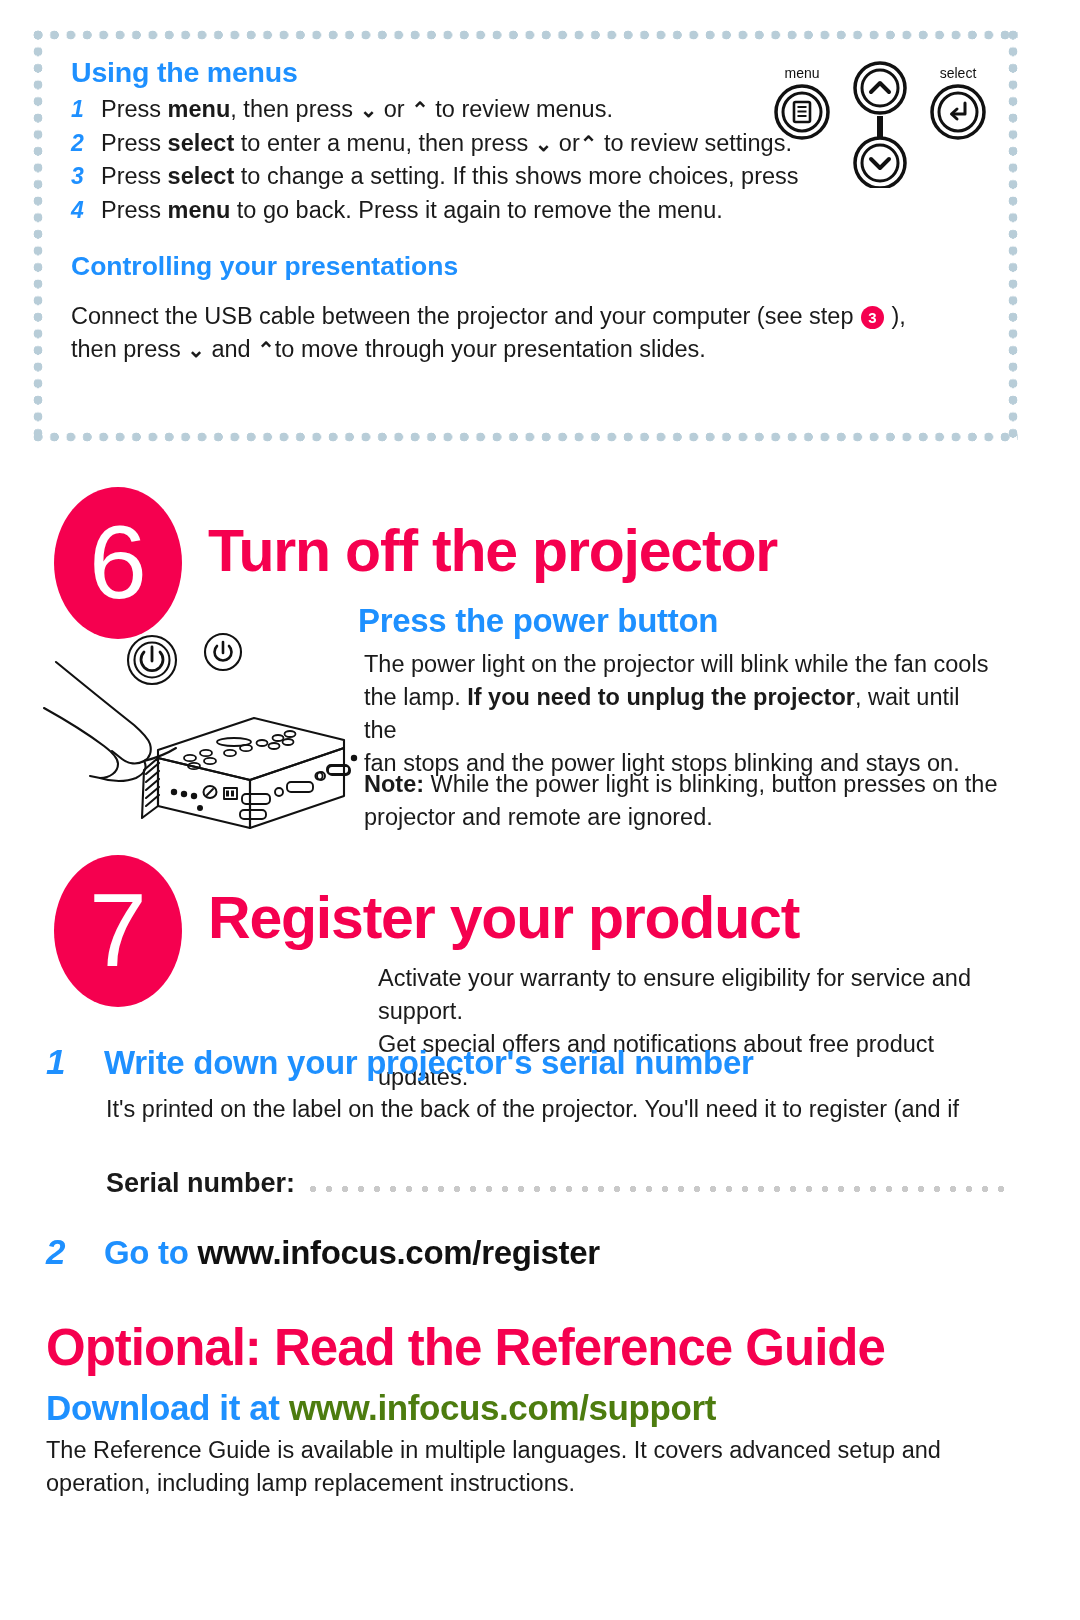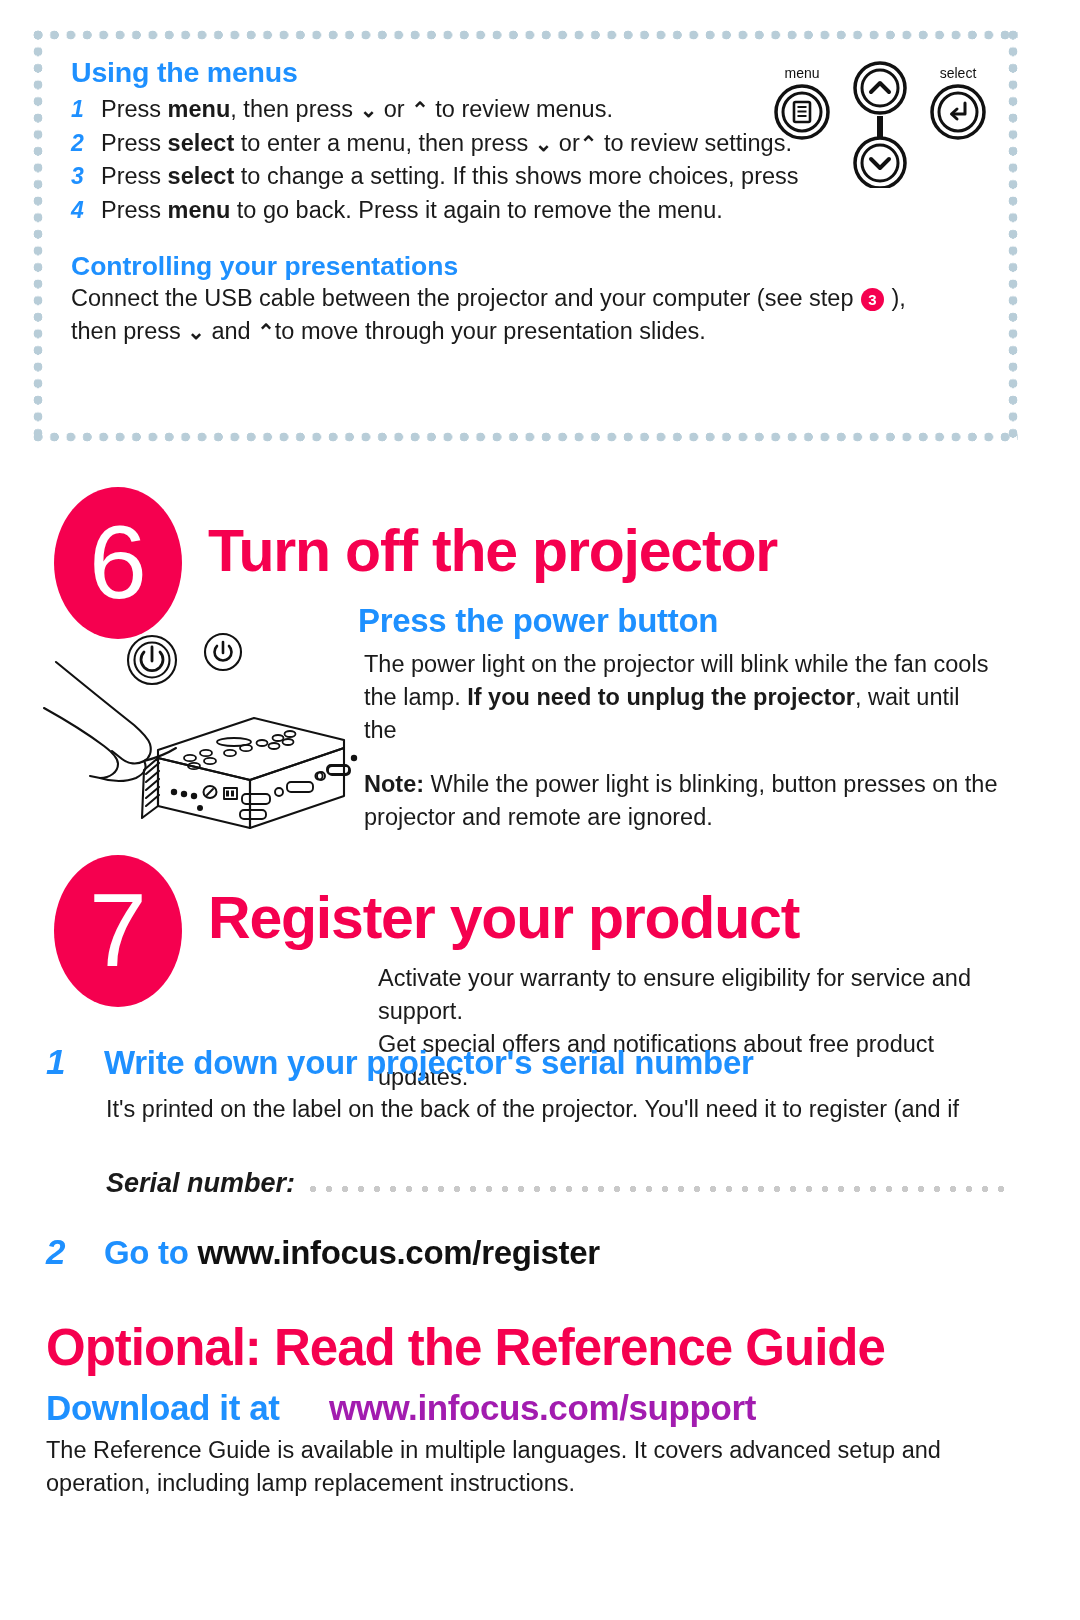--- a/index.html
+++ b/index.html
@@ -85,21 +85,21 @@
     font-size: 23.5px;
     line-height: 33px;
     margin-top: 19px;
   }
 
   .ctrl-head {
     color: #1e90ff;
     font-size: 26.5px;
     font-weight: bold;
     margin-top: 24px;
-    margin-bottom: 0;
+    margin-bottom: 18px;
   }
   .ctrl-body { font-size: 23.5px; line-height: 33px; }
 
   
   .inline-badge {
     display: inline-block;
     width: 23px; height: 23px;
     border-radius: 50%;
     background: #f5004f;
     color: #fff;
@@ -188,21 +188,20 @@
     letter-spacing: -0.3px;
     white-space: nowrap;
   }
   .reg-head .blk { color: #111; }
 
   .serial-row {
     position: absolute;
     display: flex;
     align-items: flex-end;
     width: 900px;
-    font-style: italic;
   }
   .serial-label {
     font-size: 27px;
     font-weight: bold;
     white-space: nowrap;
     padding-right: 14px;
   }
   .serial-line {
     flex: 1;
     height: 10px;
@@ -222,21 +221,21 @@
     white-space: nowrap;
   }
   .download-line {
     position: absolute;
     font-size: 35px;
     font-weight: bold;
     color: #1e90ff;
     letter-spacing: -0.4px;
     white-space: nowrap;
   }
-  .download-line .blk { color: #a21caf; margin-left: 40px; }
+  .download-line .blk { color: #4d7c0f; }
 </style>
 </head>
 <body>
 
 <div class="info-box">
   <div class="dot-edge top"></div>
   <div class="dot-edge bottom"></div>
   <div class="dot-edge left"></div>
   <div class="dot-edge right"></div>
 
@@ -387,20 +386,21 @@
         <rect x="289" y="143" width="22" height="9" rx="4"></rect>
         <circle cx="316" cy="136" r="3.2" fill="#111" stroke="none"></circle>
       </g>
     </g>
   </svg>
 </div>
 
 <div class="body-para" style="left:364px; top:648px; width:630px;">
   <span>The power light on the projector will blink while the fan cools</span><br>
   <span>the lamp. </span><b>If you need to unplug the projector</b><span>, wait until the</span><br>
+  <span>fan stops and the power light stops blinking and stays on.</span>
 </div>
 
 <div class="body-para" style="left:364px; top:768px; width:640px;">
   <b>Note:</b><span> While the power light is blinking, button presses on the</span><br>
   <span>projector and remote are ignored.</span>
 </div>
 
 <div class="badge-circle" style="left:54px; top:855px;">7</div>
 <div class="big-title" style="left:208px; top:884px;">Register your product</div>
 

